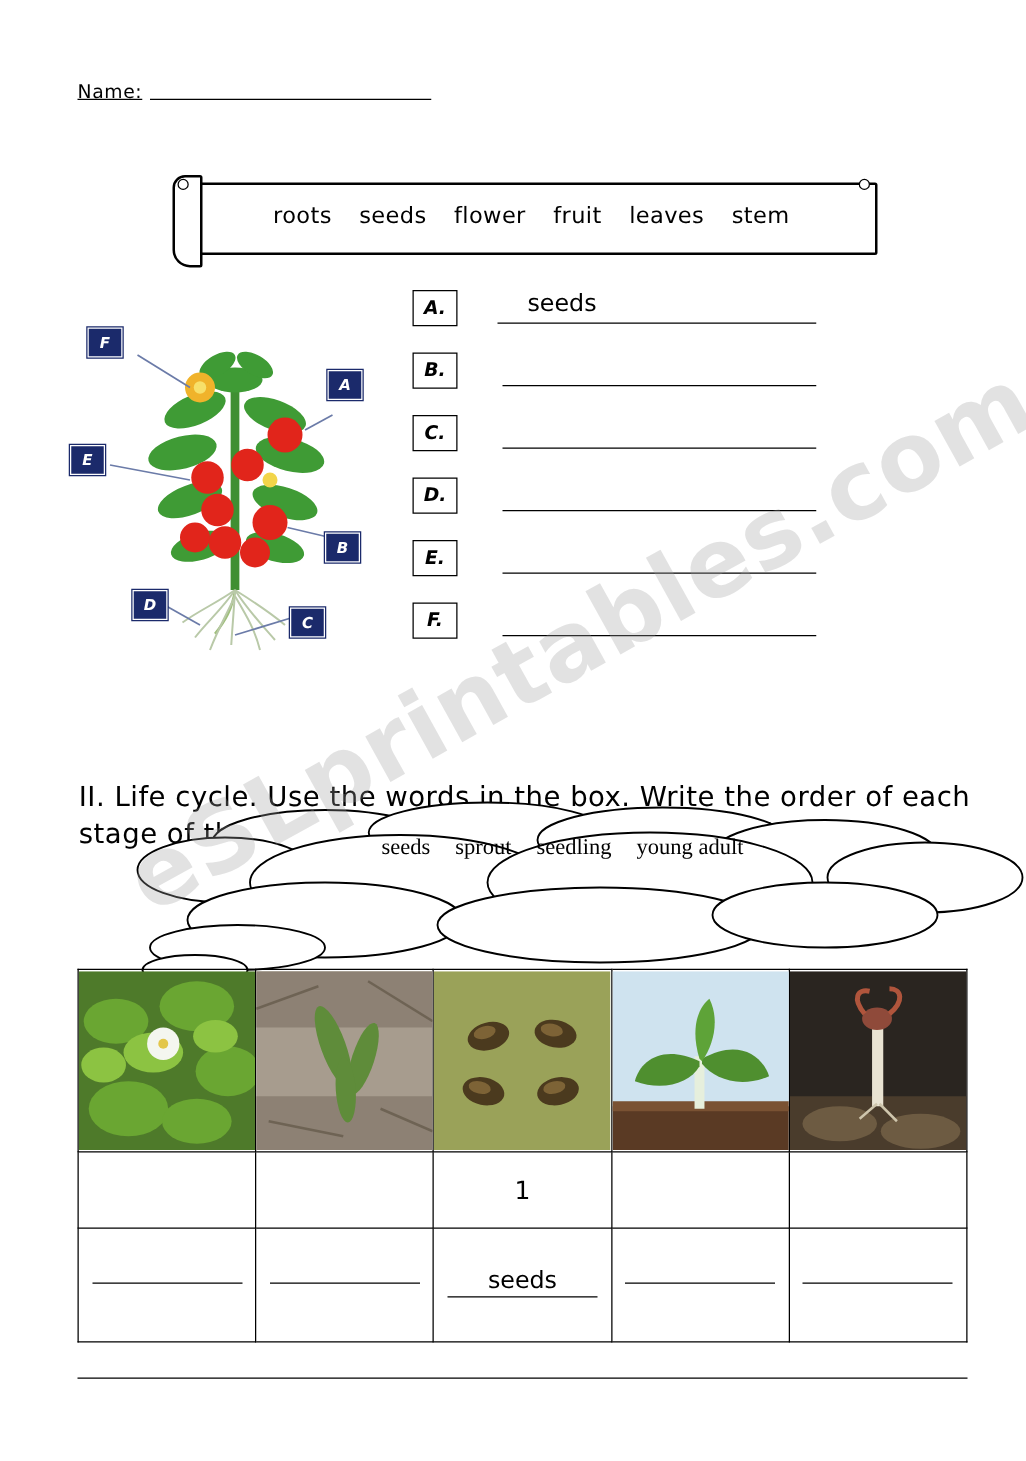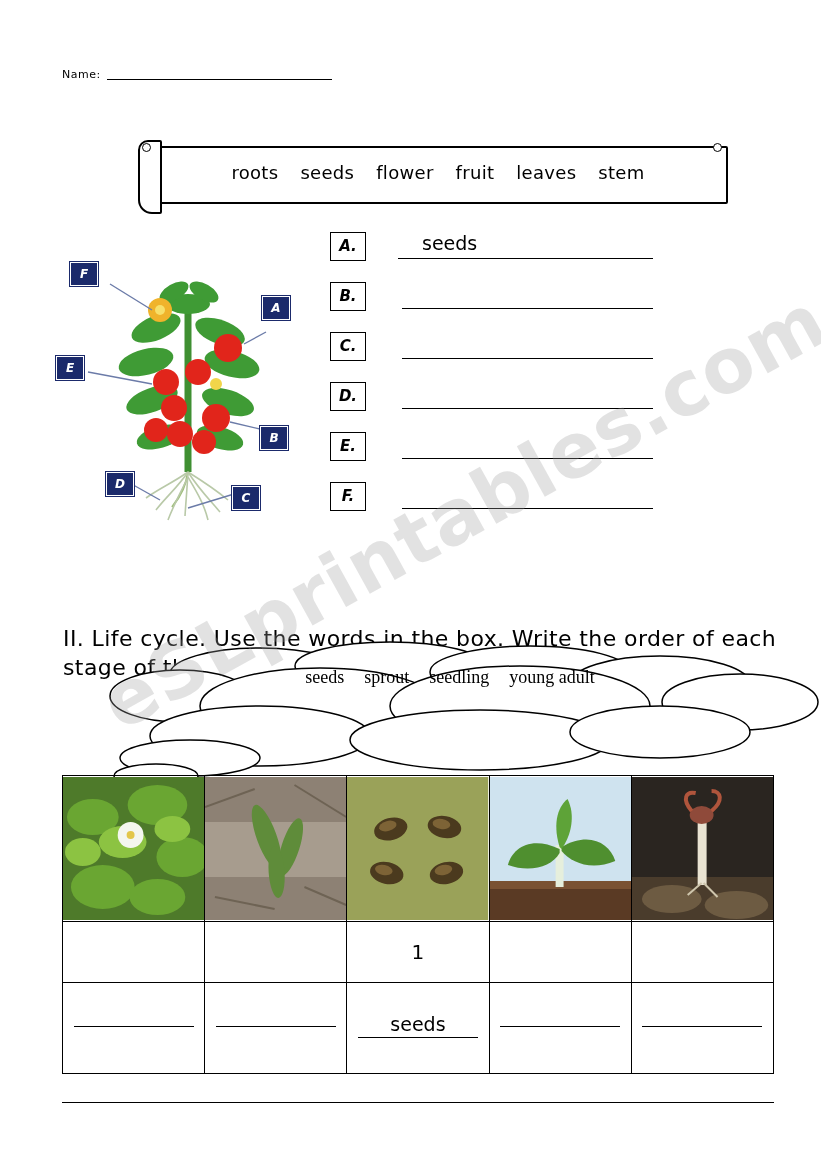--- a/index.html
+++ b/index.html
@@ -46,23 +46,24 @@
     transform: rotate(-29deg);
     white-space: nowrap;
     letter-spacing: 1px;
   }
 
   
   .name-row {
     position: absolute;
     left: 62px;
     top: 63px;
-    font-size: 11px;
+    font-size: 15px;
     font-family: "DejaVu Sans", sans-serif;
     letter-spacing: 0.5px;
+    text-decoration: underline;
   }
   .name-line {
     display: inline-block;
     width: 225px;
     border-bottom: 1.6px solid #000;
     height: 16px;
     margin-left: 6px;
     vertical-align: -2px;
   }
 
@@ -74,22 +75,23 @@
     font-size: 17.5px;
     letter-spacing: 0.6px;
     white-space: nowrap;
   }
 
   
   .scroll-box {
     position: absolute;
     left: 138px;
     top: 140px;
-    width: 590px;
+    width: 524px;
     height: 72px;
+    padding-left: 40px;
   }
   .scroll-box .frame {
     position: absolute;
     left: 6px;
     top: 6px;
     right: 0;
     bottom: 8px;
     border: 2px solid #000;
     border-radius: 2px;
     background: #fff;

